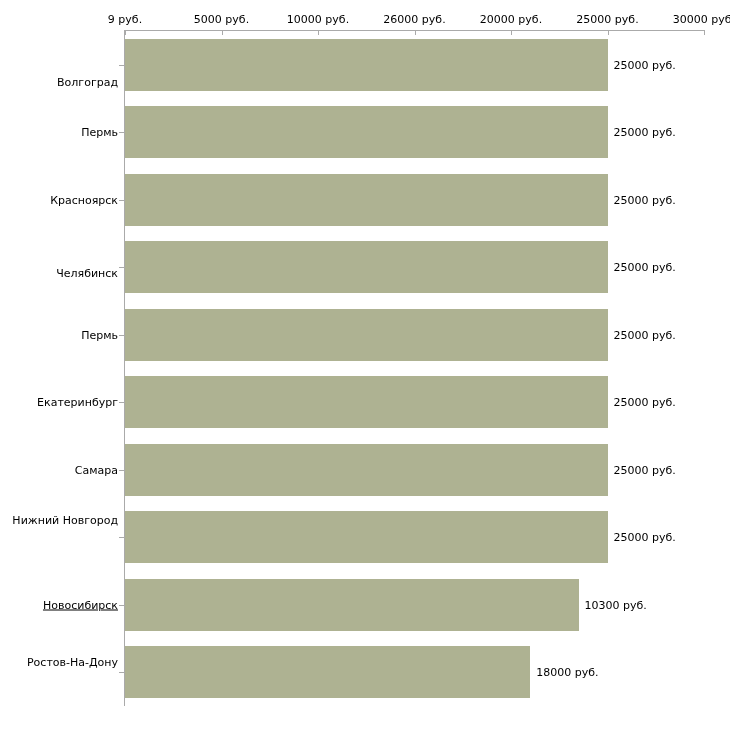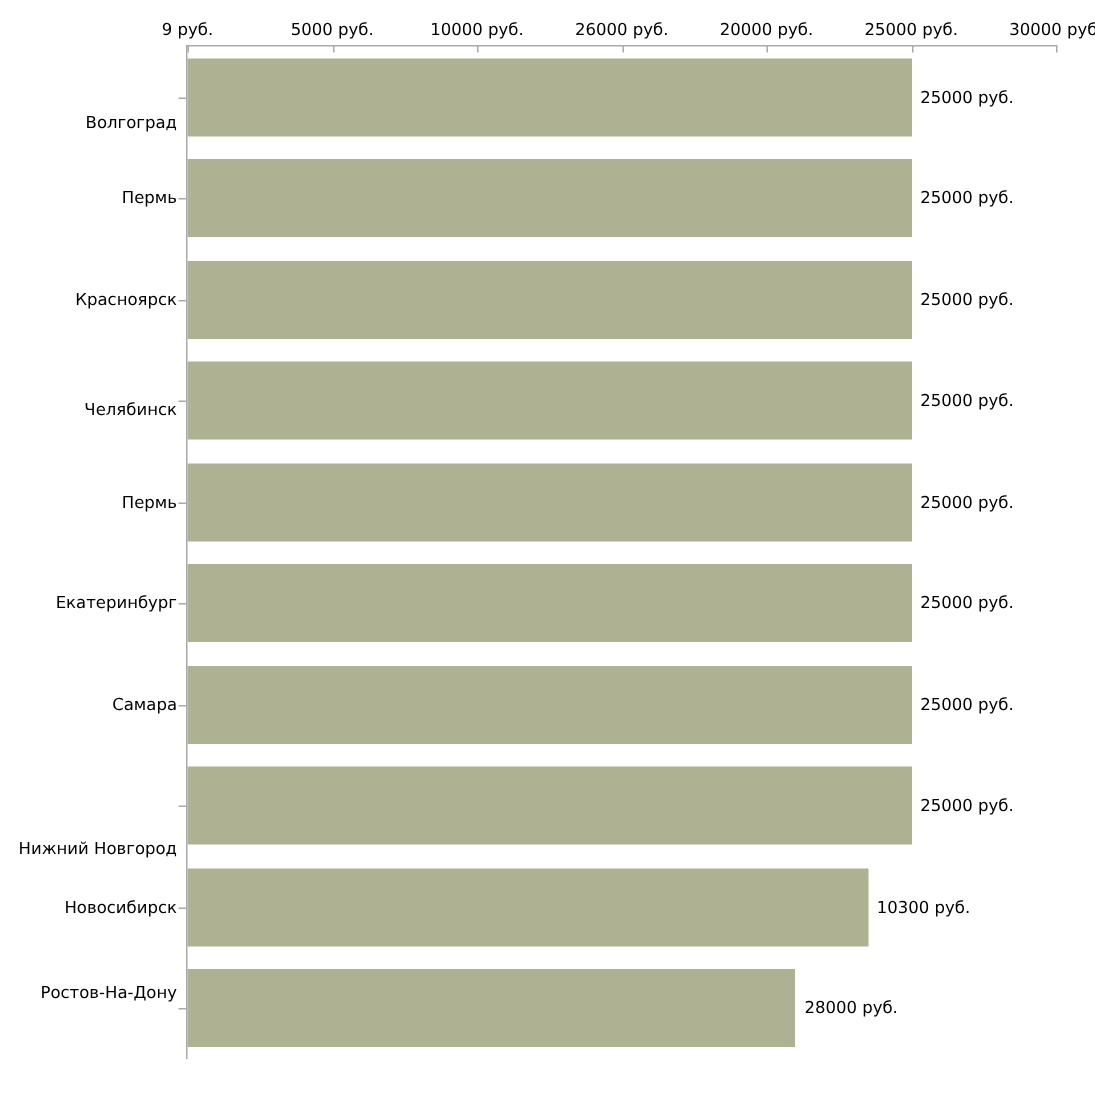--- a/index.html
+++ b/index.html
@@ -111,23 +111,23 @@
       <div class="cat-label" style="top: 199.75px; margin-left: 39px;">Красноярск</div>
       <div class="cat-tick" style="top: 267px;"></div>
       <div class="cat-label" style="top: 273px;">Челябинск</div>
       <div class="cat-tick" style="top: 335px;"></div>
       <div class="cat-label" style="top: 334.75px;">Пермь</div>
       <div class="cat-tick" style="top: 402px;"></div>
       <div class="cat-label" style="top: 402.25px;">Екатеринбург</div>
       <div class="cat-tick" style="top: 470px;"></div>
       <div class="cat-label" style="top: 469.75px;">Самара</div>
       <div class="cat-tick" style="top: 537px;"></div>
-      <div class="cat-label" style="top: 566px;">Нижний Новгород</div>
+      <div class="cat-label" style="top: 520px;">Нижний Новгород</div>
       <div class="cat-tick" style="top: 605px;"></div>
-      <div class="cat-label" style="top: 604.75px;">Новосибирск</div>
+      <div class="cat-label" style="top: 604.75px; text-decoration: underline;">Новосибирск</div>
       <div class="cat-tick" style="top: 672px;"></div>
       <div class="cat-label" style="top: 662px;">Ростов-На-Дону</div>
     </div>
   <div id="bars">
       <div class="bar" style="top: 38.75px; width: 482.5px; height: 52px; background: rgb(174, 178, 146);"></div>
       <div class="bar-value" style="left: 613.5px; top: 64.75px;">25000 руб.</div>
       <div class="bar" style="top: 106.25px; width: 482.5px; height: 52px; background: rgb(174, 178, 146);"></div>
       <div class="bar-value" style="left: 613.5px; top: 132.25px;">25000 руб.</div>
       <div class="bar" style="top: 173.75px; width: 482.5px; height: 52px; background: rgb(174, 178, 146);"></div>
       <div class="bar-value" style="left: 613.5px; top: 199.75px;">25000 руб.</div>
@@ -137,15 +137,15 @@
       <div class="bar-value" style="left: 613.5px; top: 334.75px;">25000 руб.</div>
       <div class="bar" style="top: 376.25px; width: 482.5px; height: 52px; background: rgb(174, 178, 146);"></div>
       <div class="bar-value" style="left: 613.5px; top: 402.25px;">25000 руб.</div>
       <div class="bar" style="top: 443.75px; width: 482.5px; height: 52px; background: rgb(174, 178, 146);"></div>
       <div class="bar-value" style="left: 613.5px; top: 469.75px;">25000 руб.</div>
       <div class="bar" style="top: 511.25px; width: 482.5px; height: 52px; background: rgb(174, 178, 146);"></div>
       <div class="bar-value" style="left: 613.5px; top: 537.25px;">25000 руб.</div>
       <div class="bar" style="top: 578.75px; width: 453.55px; height: 52px; background: rgb(174, 178, 146);"></div>
       <div class="bar-value" style="left: 584.55px; top: 604.75px;">10300 руб.</div>
       <div class="bar" style="top: 646.25px; width: 405.3px; height: 52px; background: rgb(174, 178, 146);"></div>
-      <div class="bar-value" style="left: 536.3px; top: 672.25px;">28000 руб.</div>
+      <div class="bar-value" style="left: 536.3px; top: 672.25px;">18000 руб.</div>
     </div>
 </div>
 
 </body></html>

